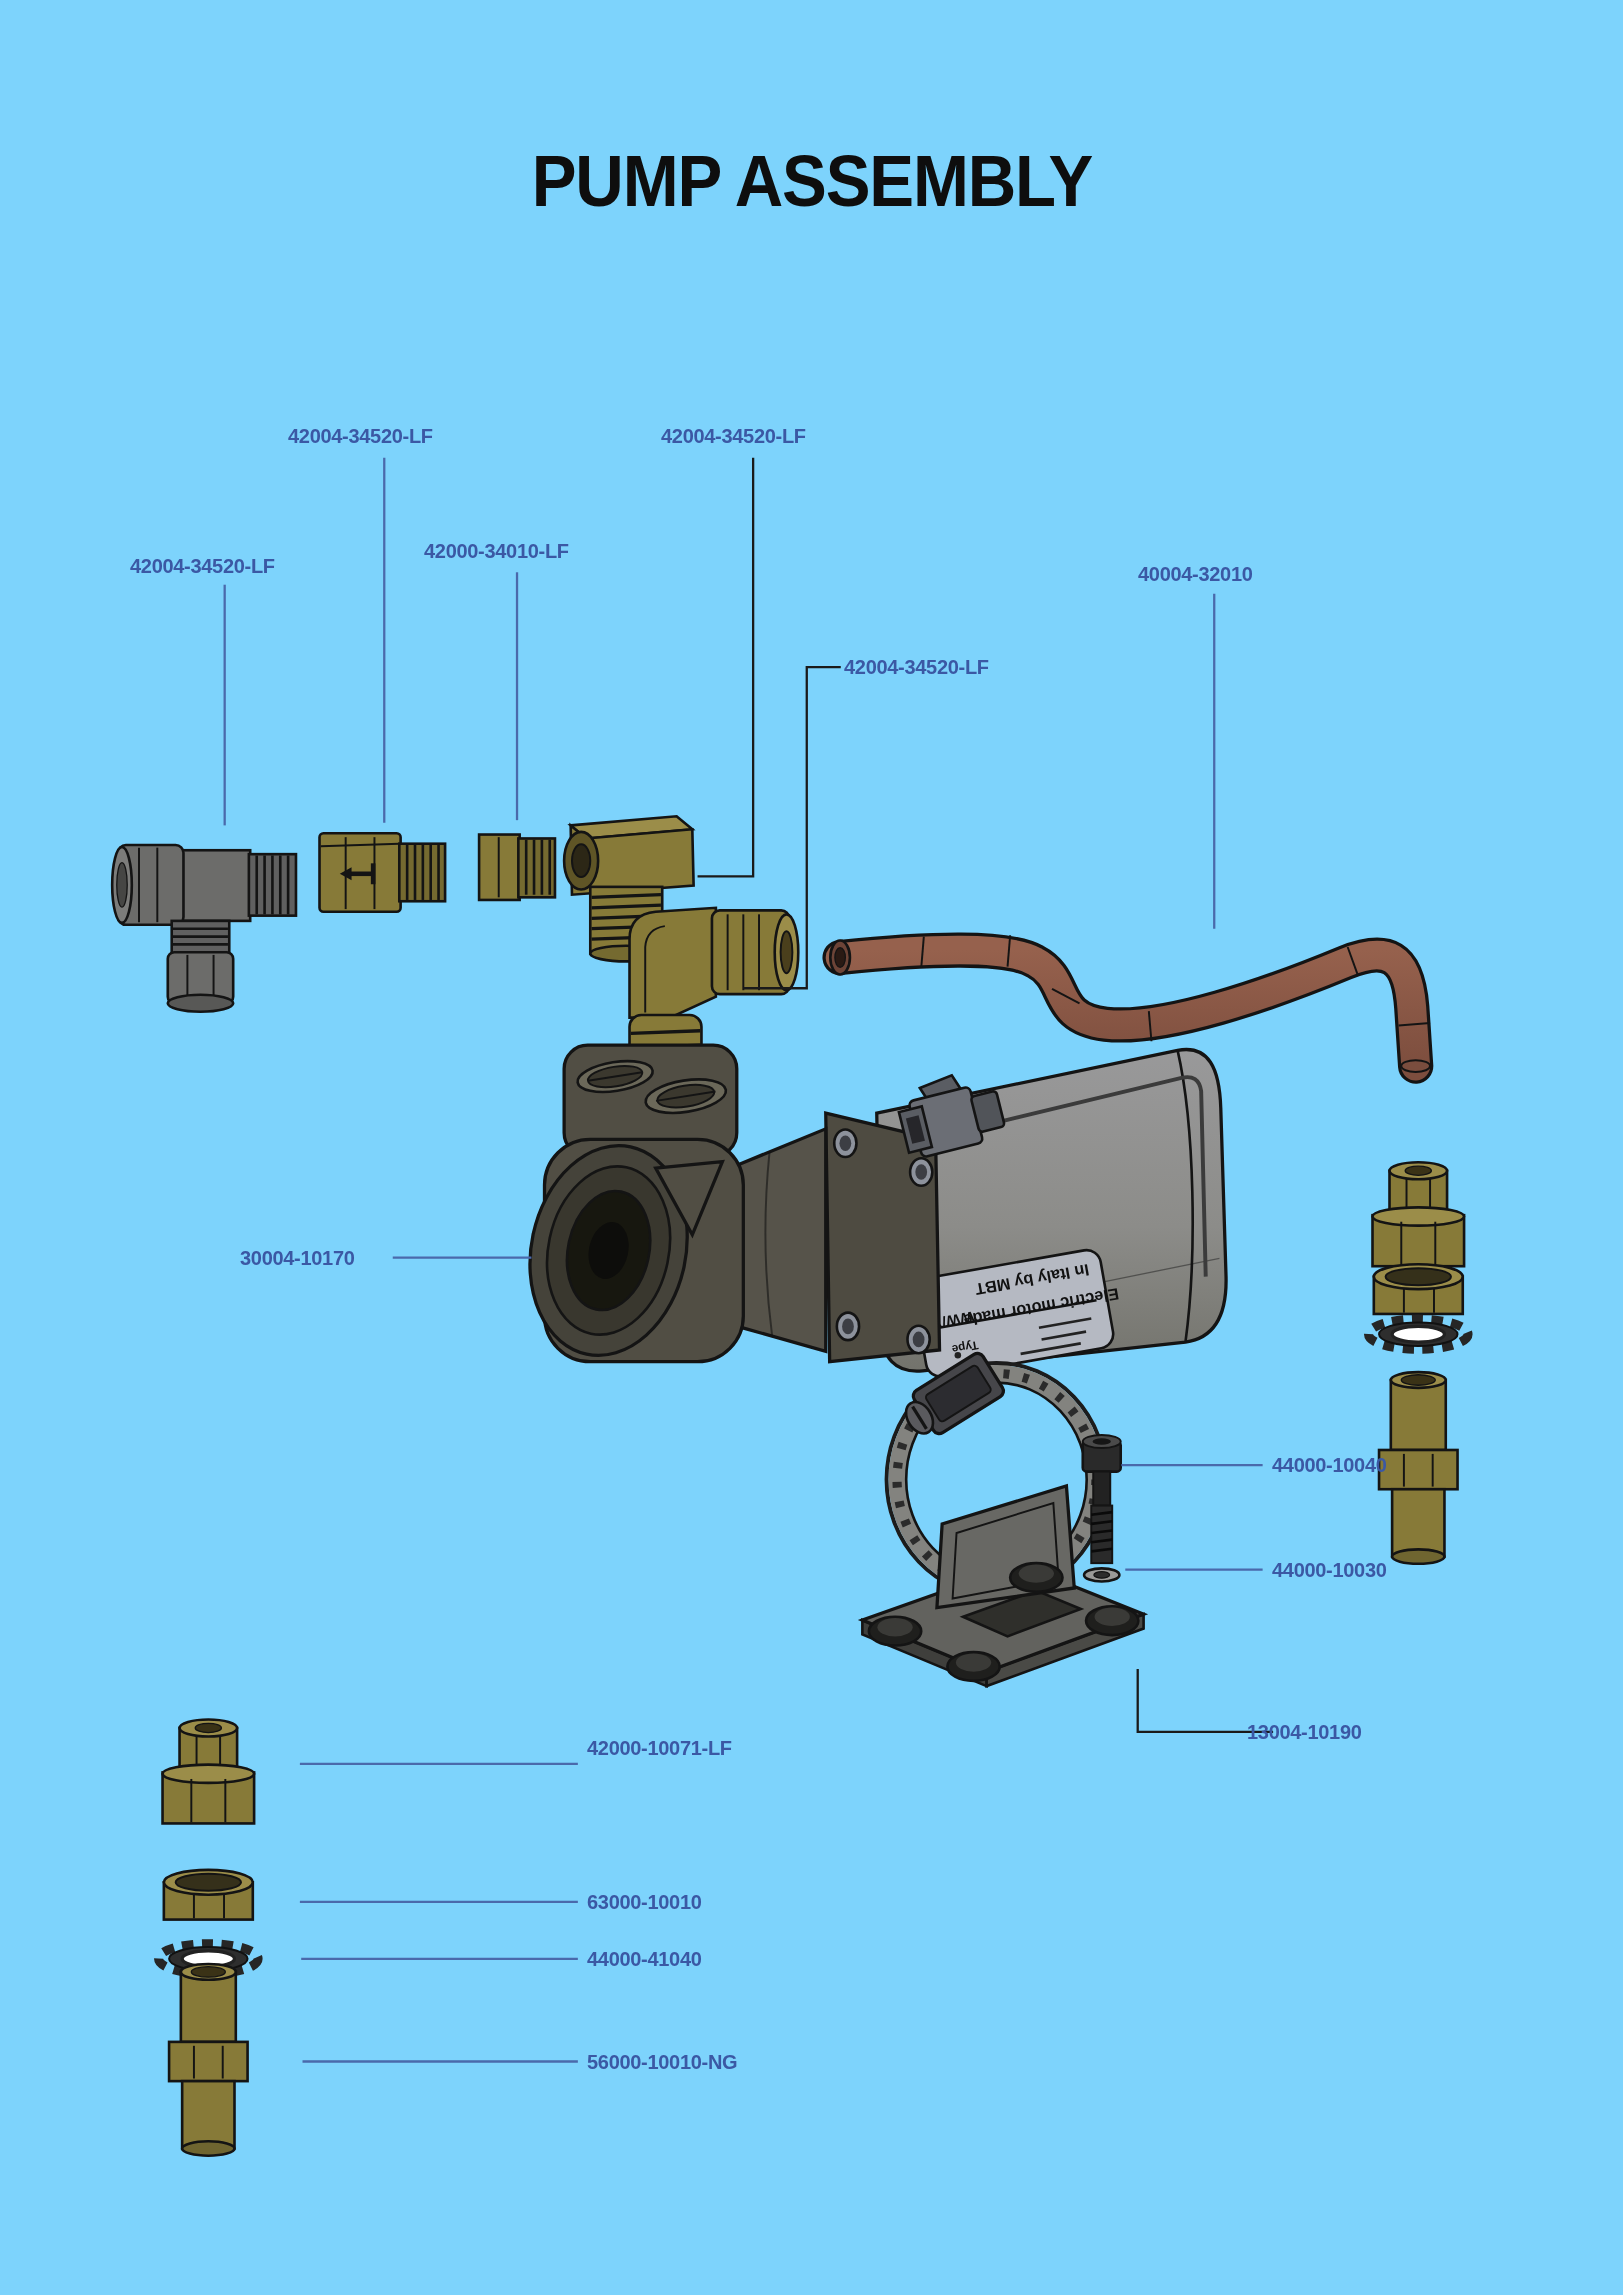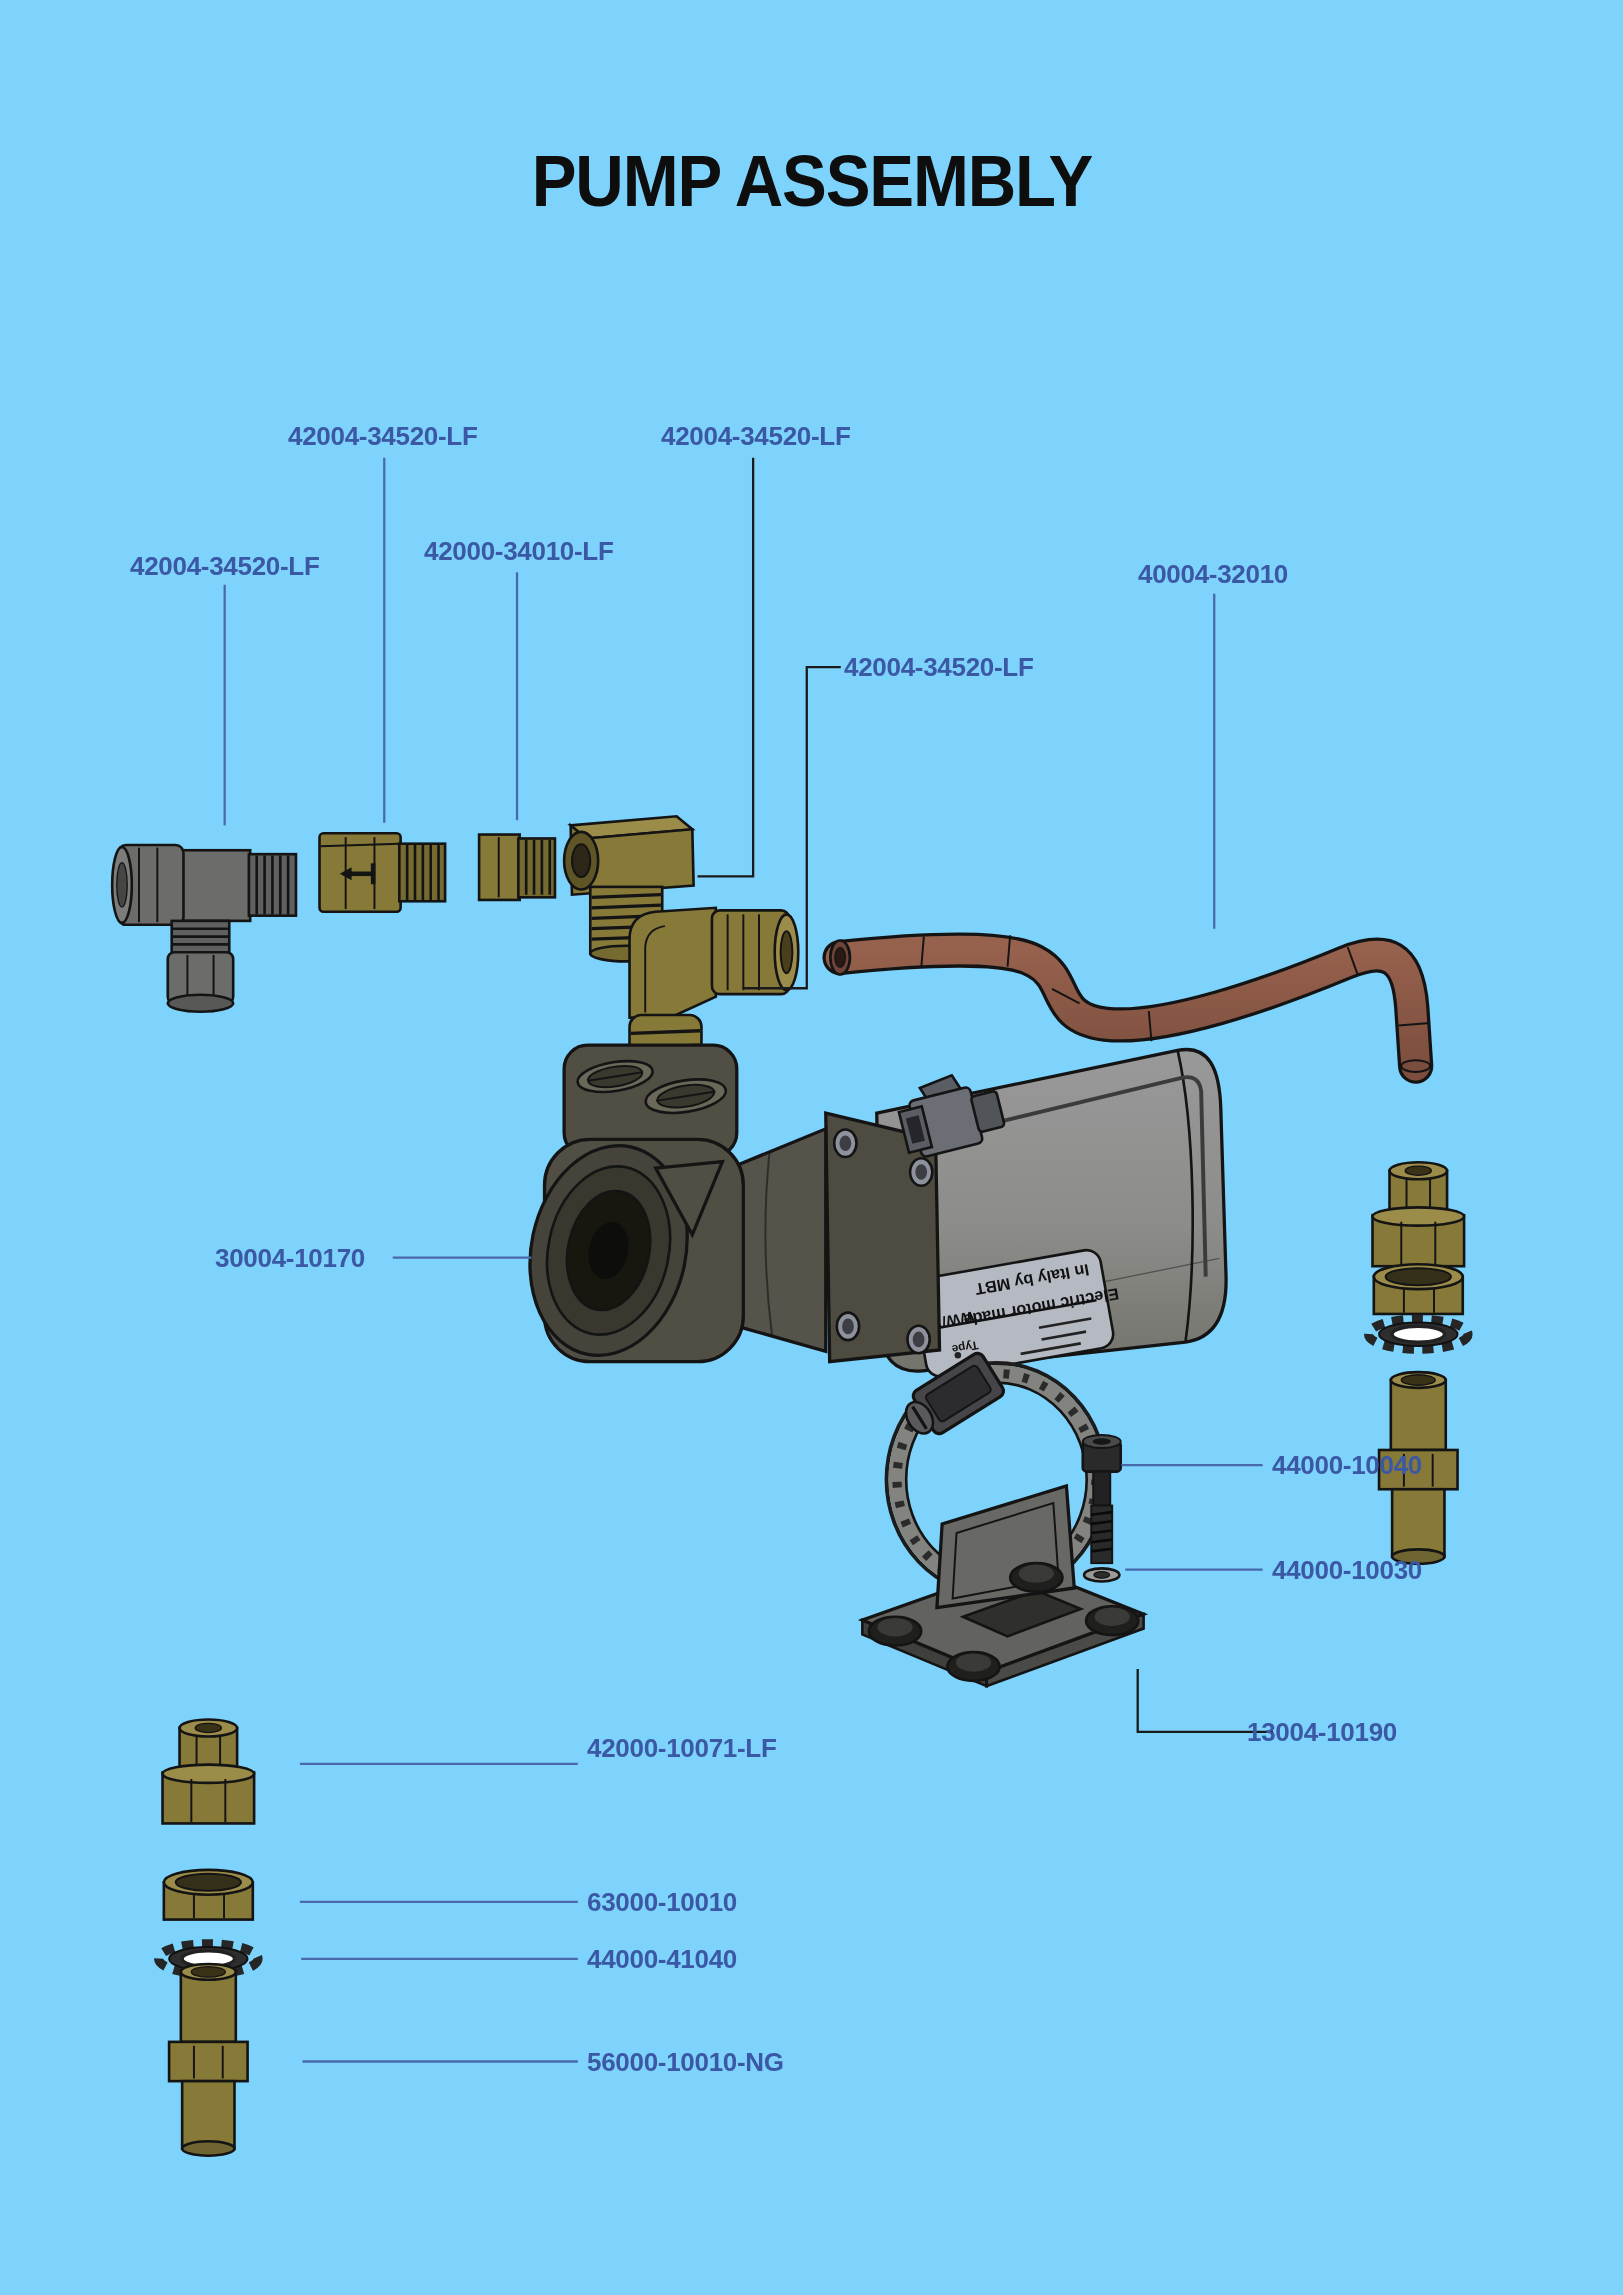--- a/index.html
+++ b/index.html
@@ -3,21 +3,21 @@
 <meta charset="utf-8">
 <style>
   html,body{margin:0;padding:0;background:#ffffff;}
   .stage{position:relative;width:1624px;height:2295px;background:#7dd3fc;overflow:hidden;
          font-family:"Liberation Sans","DejaVu Sans",sans-serif;}
   .artwork{position:absolute;left:0;top:0;z-index:1;}
   .page-title{position:absolute;left:0;right:0;top:139px;z-index:2;text-align:center;
               font-size:73px;font-weight:bold;color:#0e0e0e;letter-spacing:-1.3px;
               transform:scaleX(0.92);}
   .callout{position:absolute;z-index:3;height:37px;line-height:37px;white-space:nowrap;
-           font-size:26px;font-weight:bold;color:#3b58a4;letter-spacing:-0.3px;}
+           font-size:20px;font-weight:bold;color:#3b58a4;letter-spacing:-0.3px;}
 </style>
 </head>
 <body>
 
 <div class="stage">
 
   <div class="page-title">PUMP ASSEMBLY</div>
 
   <svg class="artwork" width="1624" height="2295" viewBox="0 0 2482 3509">
     <defs>
@@ -306,21 +306,21 @@
       <path d="M462,3152 H883" stroke="#4a69ab" stroke-width="3.5"></path>
     </g>
   </svg>
 
   <div class="callout" style="left:130px;top:548px">42004-34520-LF</div>
   <div class="callout" style="left:288px;top:418px">42004-34520-LF</div>
   <div class="callout" style="left:661px;top:418px">42004-34520-LF</div>
   <div class="callout" style="left:424px;top:533px">42000-34010-LF</div>
   <div class="callout" style="left:1138px;top:556px">40004-32010</div>
   <div class="callout" style="left:844px;top:649px">42004-34520-LF</div>
-  <div class="callout" style="left:215px;top:1240px">30004-10170</div>
+  <div class="callout" style="left:240px;top:1240px">30004-10170</div>
   <div class="callout" style="left:1272px;top:1447px">44000-10040</div>
   <div class="callout" style="left:1272px;top:1552px">44000-10030</div>
   <div class="callout" style="left:1247px;top:1714px">13004-10190</div>
   <div class="callout" style="left:587px;top:1730px">42000-10071-LF</div>
   <div class="callout" style="left:587px;top:1884px">63000-10010</div>
   <div class="callout" style="left:587px;top:1941px">44000-41040</div>
   <div class="callout" style="left:587px;top:2044px">56000-10010-NG</div>
 
 </div>
 

